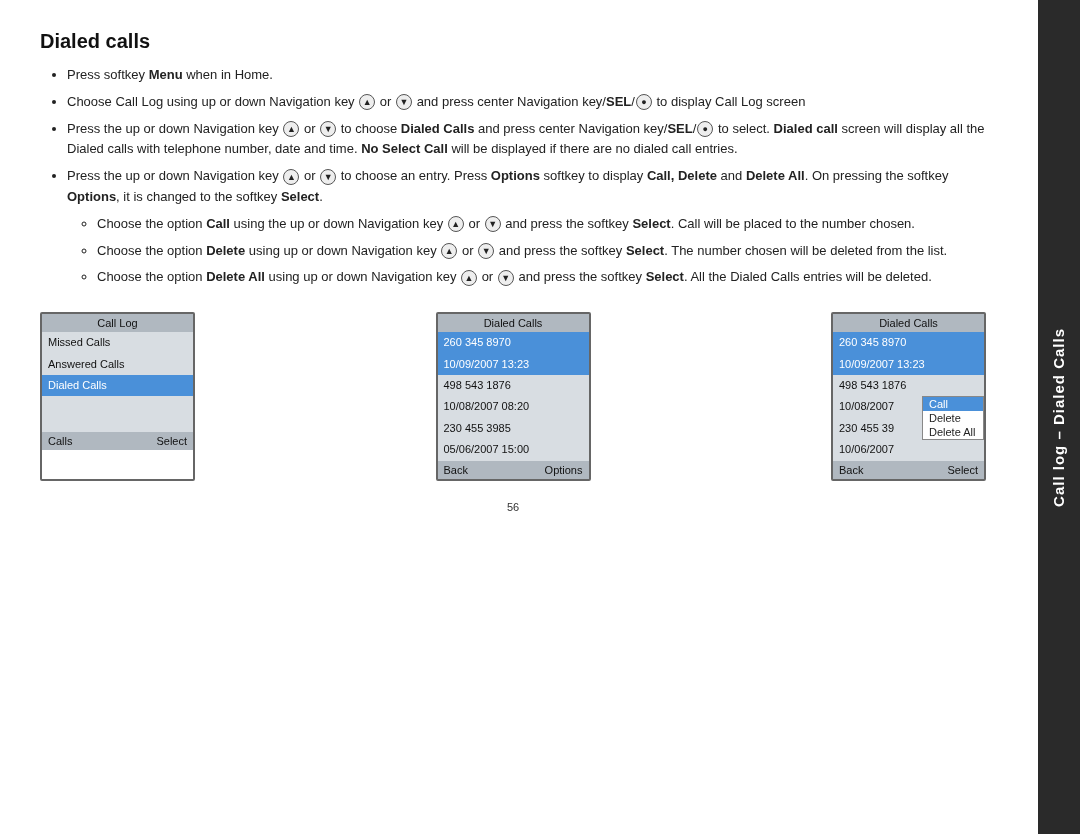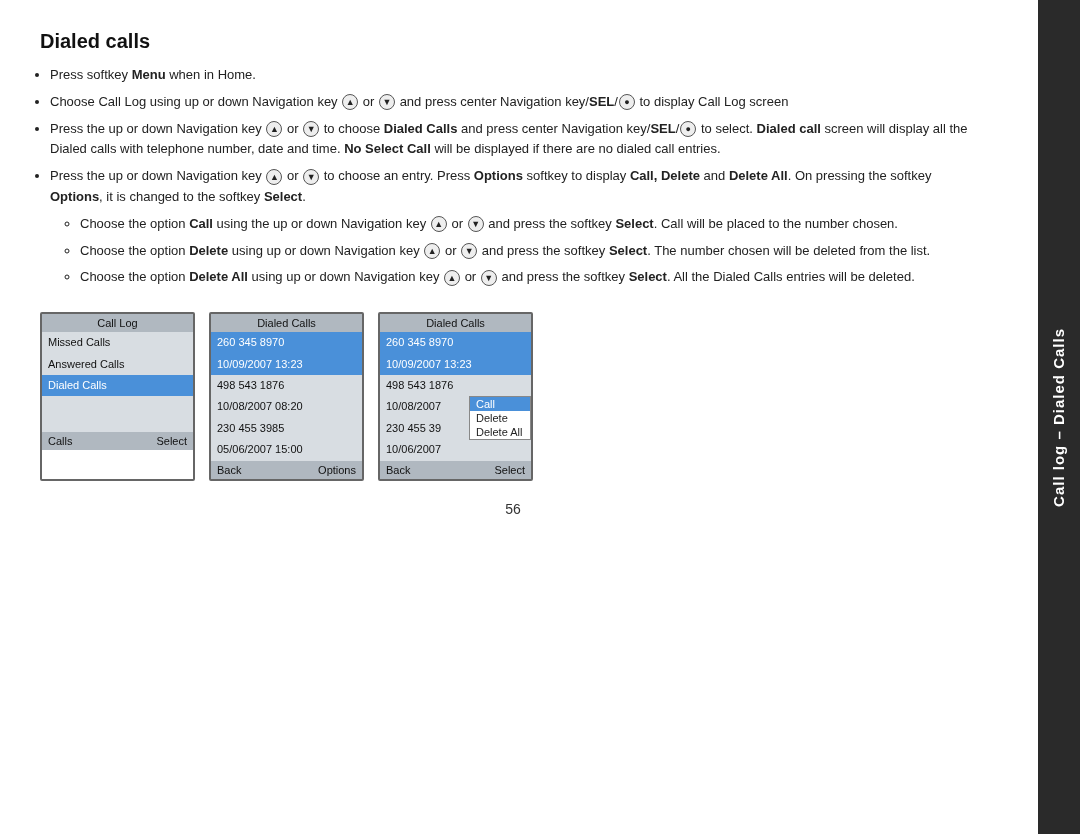--- a/index.html
+++ b/index.html
@@ -28,21 +28,21 @@
       color: #111;
     }
 
     .intro-text {
       margin-bottom: 8px;
       line-height: 1.5;
     }
 
     ul.bullet-list {
       list-style: disc;
-      margin-left: 10px;
+      margin-left: 27px;
       margin-bottom: 6px;
     }
 
     ul.bullet-list li {
       line-height: 1.6;
       margin-bottom: 6px;
     }
 
     ul.sub-list {
       list-style: circle;
@@ -67,21 +67,21 @@
       text-align: center;
       line-height: 14px;
       font-size: 9px;
       vertical-align: middle;
       margin: 0 1px;
       background: #eee;
     }
 
     .screens-row {
       display: flex;
-      justify-content: flex-start;
+      justify-content: space-between;
       gap: 14px;
       margin-top: 24px;
     }
 
     .phone-screen {
       width: 155px;
       border: 2px solid #666;
       border-radius: 2px;
       overflow: hidden;
       font-size: 11px;
@@ -127,21 +127,21 @@
       color: #111;
     }
 
     .screen-body-rel {
       position: relative;
     }
 
     .page-number {
       text-align: center;
       margin-top: 20px;
-      font-size: 14px;
+      font-size: 11px;
       color: #333;
     }
 
     
     .sidebar-tab {
       width: 42px;
       background: #2a2a2a;
       display: flex;
       align-items: center;
       justify-content: center;

